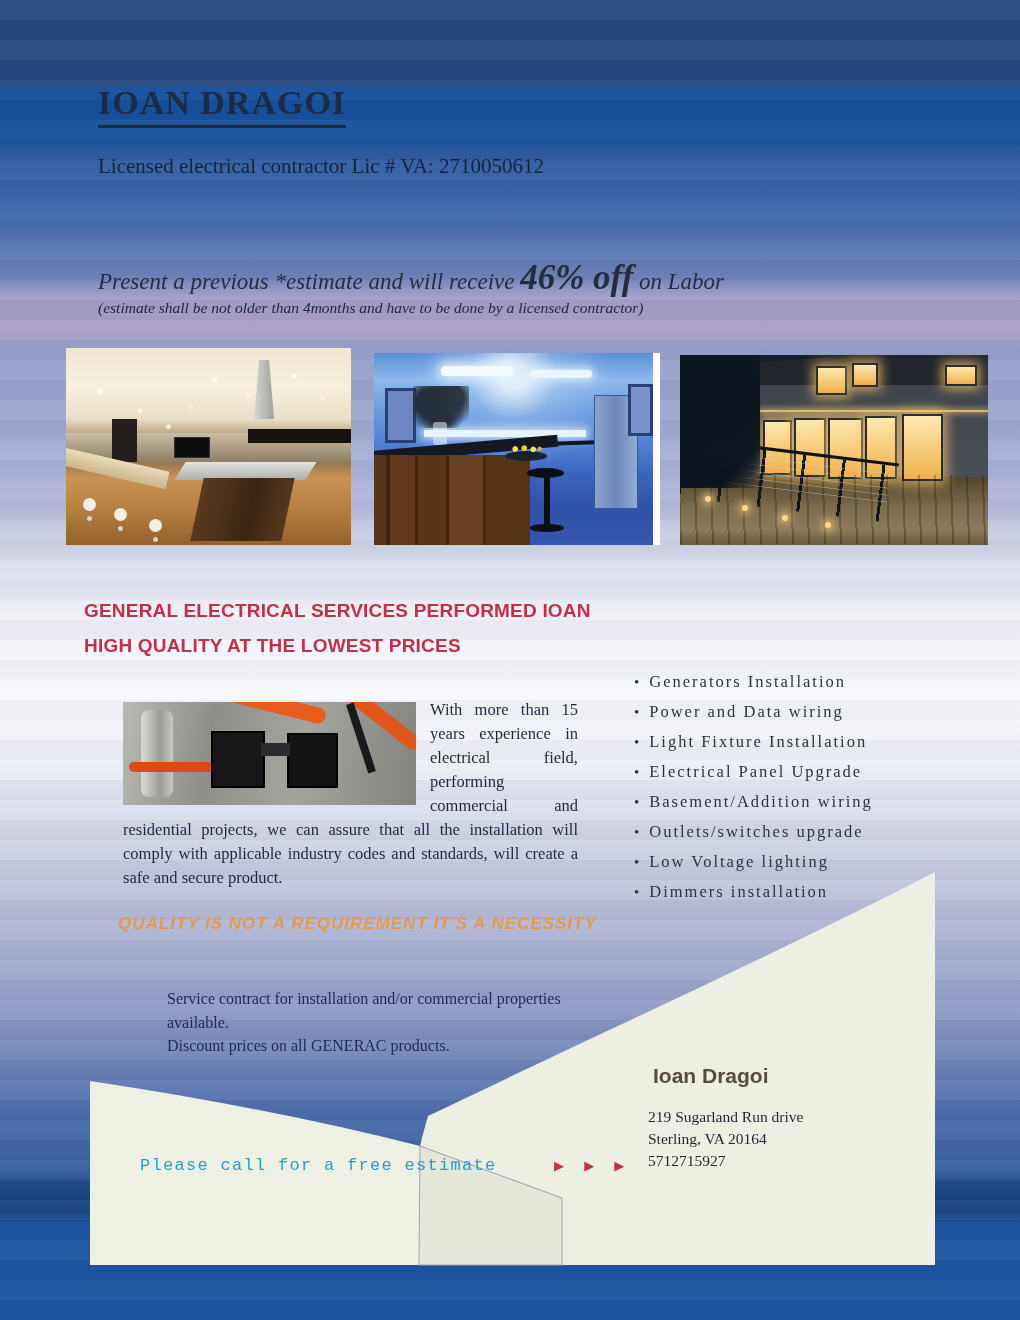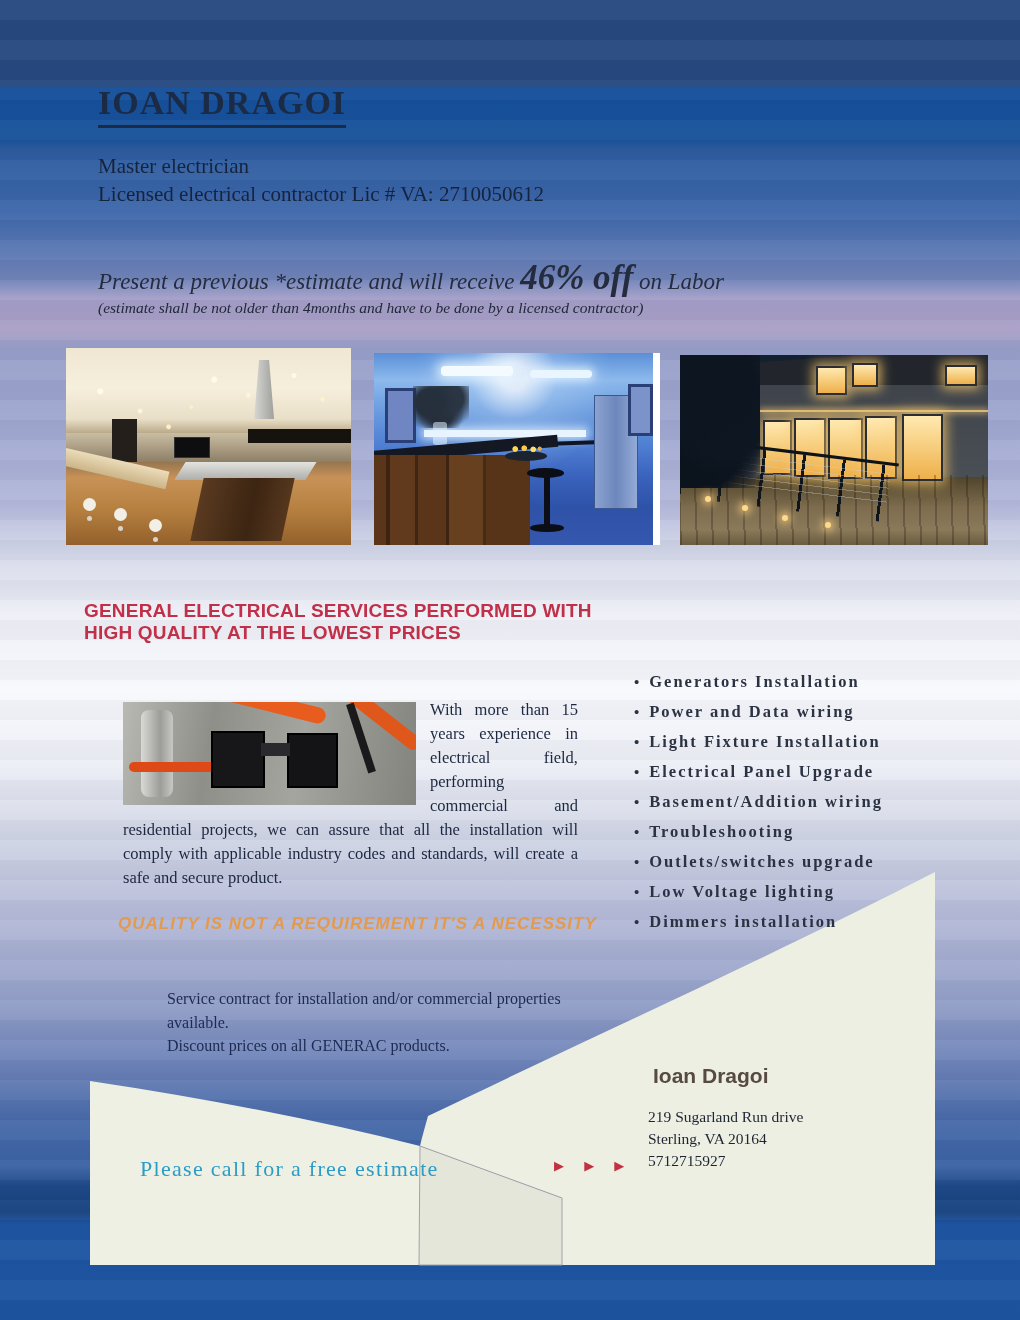--- a/index.html
+++ b/index.html
@@ -96,24 +96,24 @@
     background:repeating-linear-gradient(180deg,rgba(200,210,220,.35) 0 1px,transparent 1px 7px);}
   .p3 .trees{left:0;top:0;width:26%;height:70%;background:
     radial-gradient(circle at 30% 20%,#0c1520 0 40%,transparent 70%),
     radial-gradient(circle at 60% 45%,#0e1722 0 45%,transparent 75%),
     radial-gradient(circle at 20% 65%,#0b131d 0 45%,transparent 75%);}
   .p3 .dl{width:6px;height:6px;border-radius:50%;background:#ffd98c;box-shadow:0 0 8px 3px rgba(255,210,130,.8);}
   .p3 .dl1{left:8%;top:74%;} .p3 .dl2{left:20%;top:79%;} .p3 .dl3{left:33%;top:84%;} .p3 .dl4{left:47%;top:88%;}
   
   .redhead{left:84px;top:600px;font-family:"Liberation Sans",sans-serif;font-weight:700;
     font-size:19px;color:#c13049;letter-spacing:.2px;}
-  .redhead .l2{margin-top:0;}
+  .redhead .l2{margin-top:13px;}
   
   .svc-list{left:634px;top:672px;}
-  .svc{height:30px;font-size:16.5px;font-weight:700;color:#2b3242;letter-spacing:2px;white-space:nowrap;}
+  .svc{height:30px;font-size:16.5px;font-weight:400;color:#2b3242;letter-spacing:2px;white-space:nowrap;}
   .svc .b{margin-right:10px;font-size:15px;letter-spacing:0;}
   
   .about{left:123px;top:698px;width:455px;font-size:16.5px;line-height:24px;color:#1c2740;text-align:justify;}
   .panelimg{float:left;width:293px;height:103px;margin:4px 14px 6px 0;position:relative;overflow:hidden;
     background:linear-gradient(100deg,#b9b9b3 0%,#8f8f89 30%,#a5a5a0 60%,#83837d 100%);}
   .panelimg span{position:absolute;display:block;}
   .panelimg .cyl{left:6%;top:8%;width:11%;height:84%;border-radius:8px;
     background:linear-gradient(90deg,#d9d9d5,#9c9c98 60%,#c7c7c3);}
   .panelimg .cab1{left:10%;top:-14%;width:60%;height:16px;border-radius:10px;background:#e85c1e;transform:rotate(14deg);}
   .panelimg .cab2{left:58%;top:-6%;width:48%;height:15px;border-radius:10px;background:#e0571c;transform:rotate(38deg);}
@@ -124,38 +124,37 @@
   .panelimg .dark{left:80%;top:0;width:8px;height:70%;background:#1a1a1c;transform:rotate(-18deg);}
   
   .quote{left:118px;top:914px;font-family:"Liberation Sans",sans-serif;font-style:italic;font-weight:700;
     font-size:17px;letter-spacing:1px;color:rgba(233,151,62,.9);}
   .extra{left:167px;top:987px;font-size:16px;line-height:23.5px;color:#1d2b52;}
   
   .shapes{left:0;top:0;width:1020px;height:1320px;pointer-events:none;}
   
   .cname{left:653px;top:1064px;font-family:"Liberation Sans",sans-serif;font-weight:700;font-size:21px;color:#564a41;}
   .caddr{left:648px;top:1106px;font-size:15.5px;line-height:22px;color:#1d2433;}
-  .cta{left:140px;top:1156px;font-family:Liberation Serif, serif;font-size:22px;letter-spacing:1.3px;color:#2b9cc7;}
+  .cta{left:140px;top:1156px;font-family:Liberation Mono, monospace;font-size:17px;letter-spacing:1.3px;color:#2b9cc7;}
   .arrows{left:554px;top:1158px;font-size:13px;color:#c23140;letter-spacing:8px;font-family:"DejaVu Sans",sans-serif;}
 </style>
 </head>
 <body>
 
 <div id="page">
   <div class="bands"></div>
 
   <svg class="abs shapes" viewBox="0 0 1020 1320" xmlns="http://www.w3.org/2000/svg">
     <path d="M935,872 C780,952 590,1038 428,1116 C425,1127 422,1137 420,1146 L562,1198 L562,1265 L935,1265 Z" fill="#edefe3"></path>
     <path d="M90,1081 Q270,1108 420,1146 L420,1265 L90,1265 Z" fill="#eef0e4"></path>
     <path d="M420,1146 L562,1198 L562,1265 L419,1265 Z" fill="#e4e6da" stroke="#a0a4ab" stroke-width="1"></path>
   </svg>
 
   <div class="abs title">IOAN DRAGOI</div>
   <div class="abs subtitle">
-    <div>Master electrician</div>
     <div>Licensed electrical contractor Lic # VA: 2710050612</div>
   </div>
 
   <div class="abs promo"><span>Present a previous *estimate and will receive </span><span class="hl">46% off</span><span> on Labor</span></div>
   <div class="abs fineprint">(estimate shall be not older than 4months and have to be done by a licensed contractor)</div>
 
   <div class="ph p1">
     <div class="spots"></div>
     <div class="wall"></div>
     <div class="door"></div>
@@ -205,31 +204,30 @@
     <div class="rail"></div>
     <div class="cables"></div>
     <div class="trees"></div>
     <div class="dl dl1"></div>
     <div class="dl dl2"></div>
     <div class="dl dl3"></div>
     <div class="dl dl4"></div>
   </div>
 
   <div class="abs redhead">
-    <div>GENERAL ELECTRICAL SERVICES PERFORMED WITH</div>
+    <div>GENERAL ELECTRICAL SERVICES PERFORMED IOAN</div>
     <div class="l2">HIGH QUALITY AT THE LOWEST PRICES</div>
   </div>
 
   <div class="abs svc-list">
     <div class="svc"><span class="b">•</span><span>Generators Installation</span></div>
     <div class="svc"><span class="b">•</span><span>Power and Data wiring</span></div>
     <div class="svc"><span class="b">•</span><span>Light Fixture Installation</span></div>
     <div class="svc"><span class="b">•</span><span>Electrical Panel Upgrade</span></div>
     <div class="svc"><span class="b">•</span><span>Basement/Addition wiring</span></div>
-    <div class="svc"><span class="b">•</span><span>Troubleshooting</span></div>
     <div class="svc"><span class="b">•</span><span>Outlets/switches upgrade</span></div>
     <div class="svc"><span class="b">•</span><span>Low Voltage lighting</span></div>
     <div class="svc"><span class="b">•</span><span>Dimmers installation</span></div>
   </div>
 
   <div class="abs about">
     <div class="panelimg">
       <span class="cyl"></span>
       <span class="cab1"></span>
       <span class="cab2"></span>

